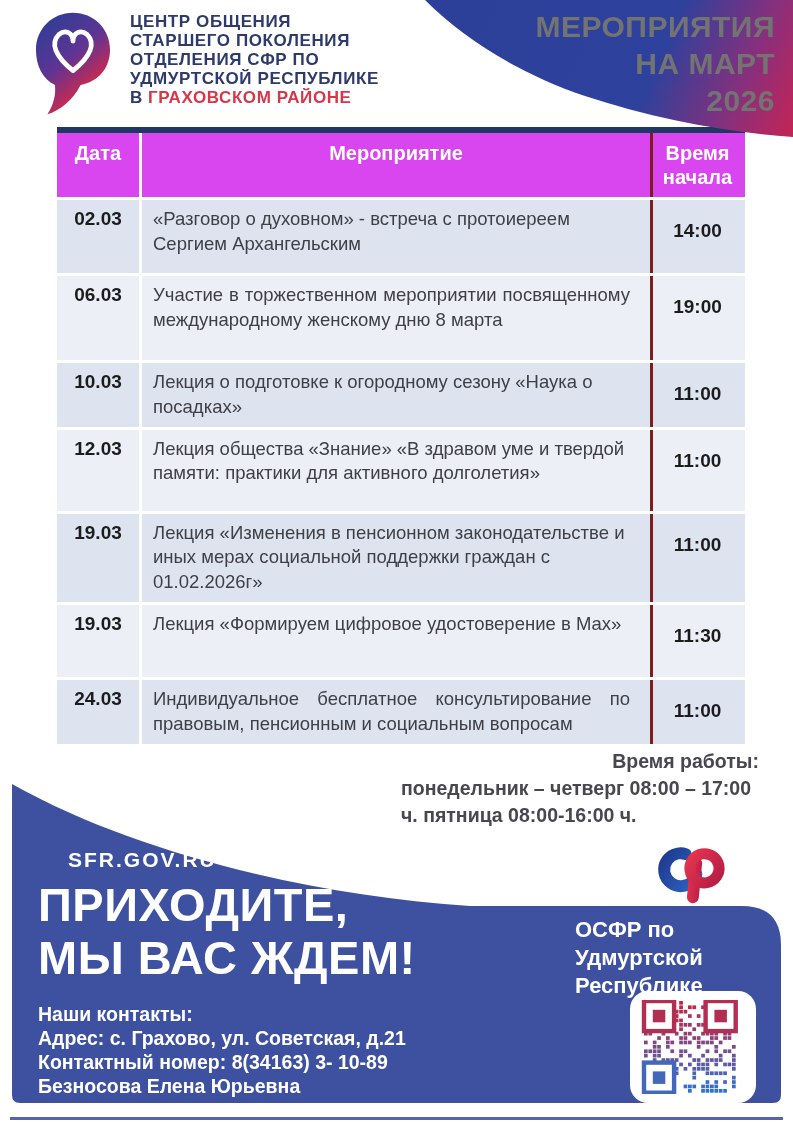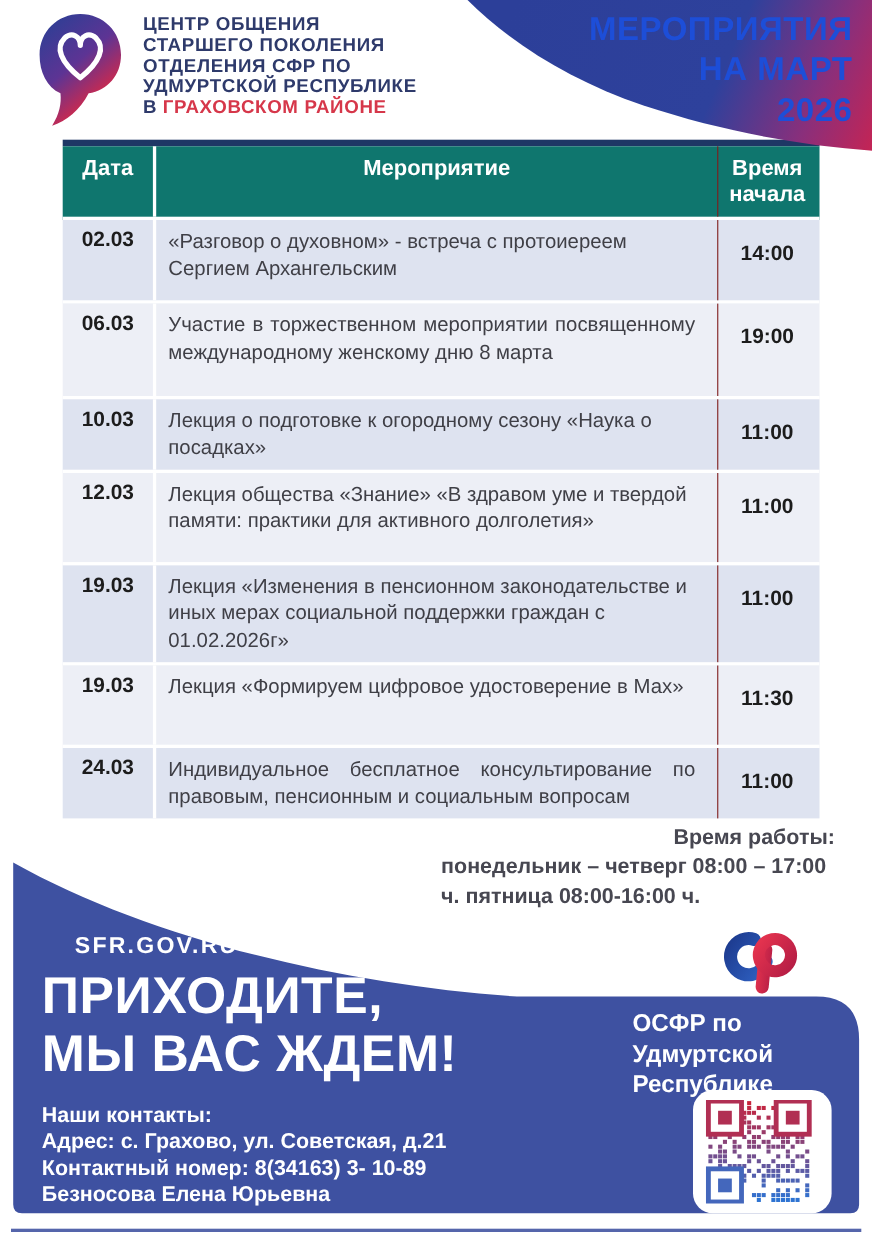--- a/index.html
+++ b/index.html
@@ -10,31 +10,31 @@
   #org-header{position:absolute;left:30px;top:8px;display:flex;}
   #heart-logo{width:86px;height:112px;flex:0 0 auto;}
   #org-lines{margin-left:14px;padding-top:4px;font-weight:700;font-size:17px;
              line-height:19px;letter-spacing:.6px;color:#2e3a6b;}
   #org-lines .red{color:#d6374a;}
   #org-lines .pfx{margin-right:5px;}
 
   
   #banner-svg{position:absolute;left:0;top:0;z-index:3;}
   #banner-text{position:absolute;right:18px;top:8px;z-index:4;text-align:right;
-               color:#1d4ed8;font-weight:800;font-size:30px;line-height:37px;letter-spacing:.5px;}
+               color:#737373;font-weight:800;font-size:30px;line-height:37px;letter-spacing:.5px;}
 
   
   #events-table{position:absolute;left:57px;top:127px;width:688px;z-index:2;
                 border-top:6px solid #1e3765;}
   .tr{display:flex;border-bottom:3px solid #fff;}
   .td{box-sizing:border-box;}
   .col-date{width:85px;border-right:3px solid #fff;}
-  .col-event{width:511px;border-right:1px solid #7f1d1d;}
+  .col-event{width:511px;border-right:3px solid #7f1d1d;}
   .col-time{width:89px;}
-  #thead .tr{background:#0f766e;color:#fff;font-weight:700;font-size:20px;border-bottom:3px solid #fff;}
+  #thead .tr{background:#d946ef;color:#fff;font-weight:700;font-size:20px;border-bottom:3px solid #fff;}
   #thead .td{padding:8px 4px;text-align:center;min-height:63px;line-height:24px;}
   #tbody .tr:nth-child(odd){background:#dee3f0;}
   #tbody .tr:nth-child(even){background:#edeff6;}
   #tbody .date{font-weight:700;color:#1c1c1c;font-size:19px;text-align:center;padding:8px 2px;}
   #tbody .event{font-size:18.5px;color:#3f3f46;line-height:1.34;padding:7px 20px 7px 11px;}
   #tbody .event.justify{text-align:justify;}
   #tbody .time{font-weight:700;color:#1c1c1c;font-size:19px;text-align:center;padding:20px 2px;}
   #tbody .tr:nth-child(1){min-height:73px;}
   #tbody .tr:nth-child(2){min-height:84px;}
   #tbody .tr:nth-child(3){min-height:60px;}

